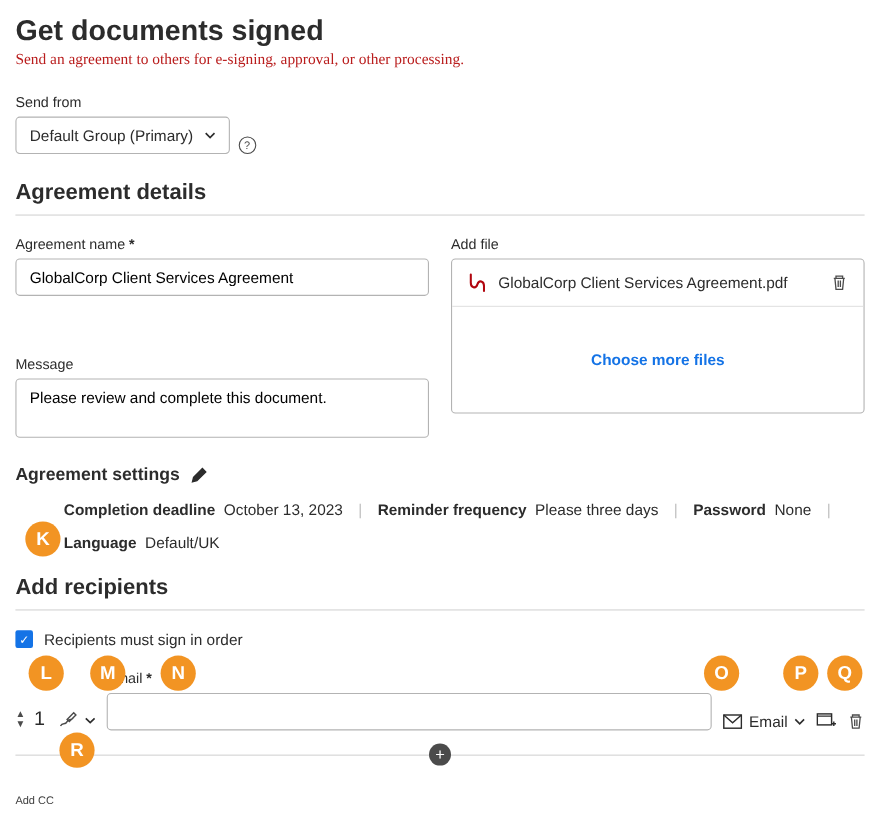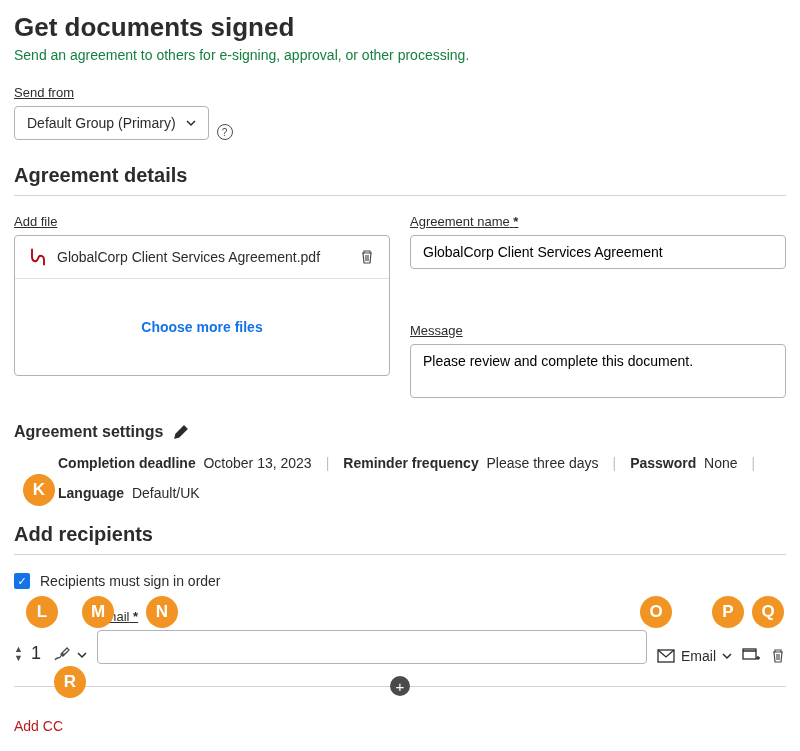--- a/index.html
+++ b/index.html
@@ -29,29 +29,29 @@
       color: #2c2c2c;
       margin-bottom: 4px;
     }
     .classic-link {
       color: #1473e6;
       font-size: 14px;
       cursor: pointer;
     }
     .subtitle {
       font-size: 14px;
-      color: #15803d;
+      color: #b91c1c;
       margin-bottom: 22px;
+      font-family: Liberation Serif, serif;
     }
     .label {
       font-size: 13px;
       color: #2c2c2c;
       margin-bottom: 6px;
       display: block;
-      text-decoration: underline;
     }
     .send-from-row {
       display: flex;
       align-items: flex-end;
       gap: 8px;
       margin-bottom: 24px;
     }
     .select {
       border: 1px solid #b3b3b3;
       border-radius: 4px;
@@ -275,22 +275,22 @@
       display: flex;
       align-items: center;
       justify-content: center;
       color: #fff;
       font-size: 15px;
       z-index: 1;
       cursor: pointer;
       flex-shrink: 0;
     }
     .add-cc {
-      color: #b91c1c;
-      font-size: 14px;
+      color: #404040;
+      font-size: 10px;
       cursor: pointer;
       margin-bottom: 22px;
       display: inline-block;
     }
     .badge {
       position: absolute;
       width: 32px;
       height: 32px;
       background: #f29423;
       border-radius: 50%;
@@ -326,41 +326,41 @@
         <path d="M1 3 L5 7 L9 3" stroke="#2c2c2c" stroke-width="1.5" fill="none"></path>
       </svg>
   </div>
   <div class="help-icon">?</div>
 </div>
 
 <h2>Agreement details</h2>
 <hr class="divider">
 
 <div class="two-col">
+  <div class="col">
+    <label class="label"><span>Agreement name</span> <span class="required">*</span></label>
+    <input class="text-input" value="GlobalCorp Client Services Agreement" style="">
+    <label class="label msg-label">Message</label>
+    <textarea class="text-input" style="">Please review and complete this document.</textarea>
+  </div>
   <div class="col">
     <label class="label">Add file</label>
     <div class="file-box">
       <div class="file-row">
         <svg class="pdf-icon" viewBox="0 0 24 24">
             <path d="M4 2 C4 2 4 12 4 12 C4 18 10 20 12 14 C14 8 20 10 20 16 C20 22 20 22 20 22" stroke="#b1060f" stroke-width="2.5" fill="none" stroke-linecap="round"></path>
           </svg>
         <span class="file-name">GlobalCorp Client Services Agreement.pdf</span>
         <svg class="trash-icon icon-btn" viewBox="0 0 16 16">
             <path d="M3 4h10M5 4V2h6v2M4 4l1 10h6l1-10M7 6v6M9 6v6" stroke="#4b4b4b" stroke-width="1.2" fill="none"></path>
           </svg>
       </div>
       <div class="choose-more">Choose more files</div>
     </div>
   </div>
-  <div class="col">
-    <label class="label"><span>Agreement name</span> <span class="required">*</span></label>
-    <input class="text-input" value="GlobalCorp Client Services Agreement" style="">
-    <label class="label msg-label">Message</label>
-    <textarea class="text-input" style="">Please review and complete this document.</textarea>
-  </div>
 </div>
 
 <div class="settings-row">
   <span class="settings-title">Agreement settings</span>
   <svg class="pencil-icon" viewBox="0 0 16 16">
       <path d="M2 14l1-4 8-8 3 3-8 8-4 1z M10 3l3 3" stroke="#2c2c2c" stroke-width="1.3" fill="#2c2c2c"></path>
     </svg>
 </div>
 <div class="settings-values">
   <span><span class="k">Completion deadline</span>&nbsp;&nbsp;<span>October 13, 2023</span></span>

